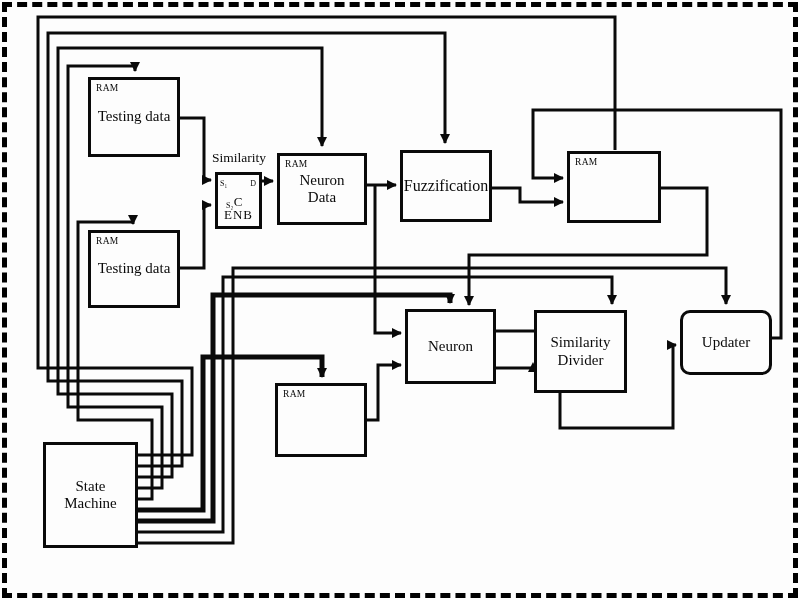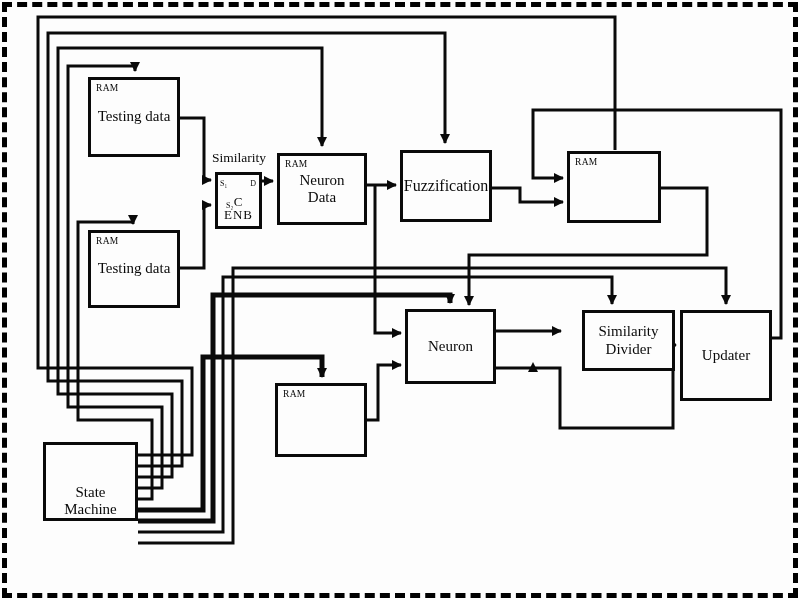--- a/index.html
+++ b/index.html
@@ -89,30 +89,30 @@
   </div>
 
   <div class="block wrap" style="left:567px;top:151px;width:94px;height:72px;">
     <span class="ram">RAM</span>
   </div>
 
   <div class="block" style="left:405px;top:309px;width:91px;height:75px;">
     <span class="lbl">Neuron</span>
   </div>
 
-  <div class="block wrap" style="left:582px;top:310px;width:93px;height:61px;">
+  <div class="block wrap" style="left:534px;top:310px;width:93px;height:83px;">
     <span class="lbl">Similarity Divider</span>
   </div>
 
-  <div class="block" style="left:680px;top:310px;width:92px;height:91px;">
+  <div class="block" style="left:680px;top:310px;width:92px;height:65px;border-radius:10px;">
     <span class="lbl">Updater</span>
   </div>
 
   <div class="block wrap" style="left:275px;top:383px;width:92px;height:74px;">
     <span class="ram">RAM</span>
   </div>
 
-  <div class="block wrap" style="left:43px;top:442px;width:95px;height:79px;align-items:flex-end;">
+  <div class="block wrap" style="left:43px;top:442px;width:95px;height:106px;">
     <span class="lbl" style="max-width:70%;">State Machine</span>
   </div>
 
   <div id="frame"></div>
 </div>
 
 </body></html>

